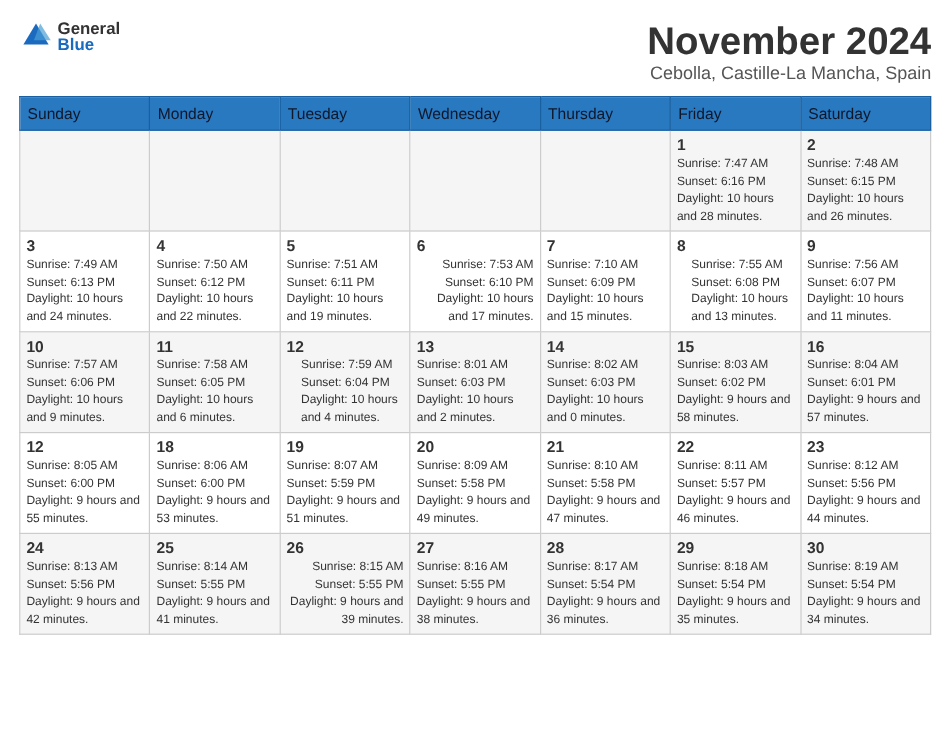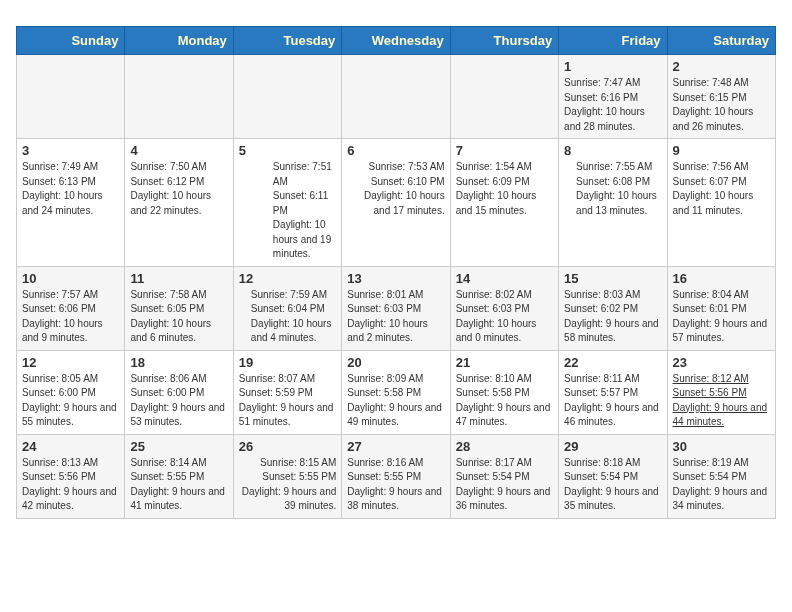--- a/index.html
+++ b/index.html
@@ -52,25 +52,25 @@
       font-size: 15px;
       color: #555;
     }
     .calendar {
       width: 100%;
       border-collapse: collapse;
       border: 1px solid #ccc;
     }
     .calendar th {
       background-color: #2979c1;
-      color: #fef9c3;
+      color: #0f172a;
       font-size: 13px;
-      font-weight: bold;
+      font-weight: normal;
       padding: 6px 6px;
-      text-align: right;
+      text-align: left;
       border: 1px solid #1a5fa0;
     }
     .calendar td {
       border: 1px solid #ccc;
       vertical-align: top;
       padding: 4px 5px;
       width: 107px;
       min-height: 80px;
       font-size: 11px;
       color: #333;
@@ -93,20 +93,34 @@
       color: #333;
     }
     .empty-cell {
       background-color: #f5f5f5;
     }
   </style>
 </head>
 <body>
 
 <div class="header">
+  <div class="logo">
+    <svg class="logo-icon" viewBox="0 0 32 32">
+      <polygon points="16,4 28,24 4,24" fill="#1a6abf"></polygon>
+      <polygon points="20,4 30,20 14,20" fill="#4a9fd4" opacity="0.7"></polygon>
+    </svg>
+    <div class="logo-text">
+      <span class="logo-general">General</span>
+      <span class="logo-blue">Blue</span>
+    </div>
+  </div>
+  <div class="title-section">
+    <div class="month-title">November 2024</div>
+    <div class="location">Cebolla, Castille-La Mancha, Spain</div>
+  </div>
 </div>
 
 <table class="calendar">
   <thead>
     <tr>
     <th>Sunday</th>
         <th>Monday</th>
         <th>Tuesday</th>
         <th>Wednesday</th>
         <th>Thursday</th>
@@ -142,33 +156,33 @@
 Daylight: 10 hours and 24 minutes.</div>
         </td>
         <td>
           <span class="day-num">4</span>
           <div class="day-info" style="white-space: pre-line;">Sunrise: 7:50 AM
 Sunset: 6:12 PM
 Daylight: 10 hours and 22 minutes.</div>
         </td>
         <td>
           <span class="day-num">5</span>
-          <div class="day-info" style="white-space: pre-line; margin-left: 34px;">Sunrise: 7:51 AM
+          <div class="day-info" style="white-space: pre-line;">Sunrise: 7:51 AM
 Sunset: 6:11 PM
 Daylight: 10 hours and 19 minutes.</div>
         </td>
         <td>
           <span class="day-num">6</span>
           <div class="day-info" style="white-space: pre-line; text-align: right;">Sunrise: 7:53 AM
 Sunset: 6:10 PM
 Daylight: 10 hours and 17 minutes.</div>
         </td>
         <td>
           <span class="day-num">7</span>
-          <div class="day-info" style="white-space: pre-line;">Sunrise: 1:54 AM
+          <div class="day-info" style="white-space: pre-line;">Sunrise: 7:10 AM
 Sunset: 6:09 PM
 Daylight: 10 hours and 15 minutes.</div>
         </td>
         <td>
           <span class="day-num">8</span>
           <div class="day-info" style="white-space: pre-line; margin-left: 12px;">Sunrise: 7:55 AM
 Sunset: 6:08 PM
 Daylight: 10 hours and 13 minutes.</div>
         </td>
         <td>
@@ -254,21 +268,21 @@
 Daylight: 9 hours and 47 minutes.</div>
         </td>
         <td>
           <span class="day-num">22</span>
           <div class="day-info" style="white-space: pre-line;">Sunrise: 8:11 AM
 Sunset: 5:57 PM
 Daylight: 9 hours and 46 minutes.</div>
         </td>
         <td>
           <span class="day-num">23</span>
-          <div class="day-info" style="white-space: pre-line; text-decoration: underline;">Sunrise: 8:12 AM
+          <div class="day-info" style="white-space: pre-line;">Sunrise: 8:12 AM
 Sunset: 5:56 PM
 Daylight: 9 hours and 44 minutes.</div>
         </td>
       </tr>
       <tr>
         <td>
           <span class="day-num">24</span>
           <div class="day-info" style="white-space: pre-line;">Sunrise: 8:13 AM
 Sunset: 5:56 PM
 Daylight: 9 hours and 42 minutes.</div>

